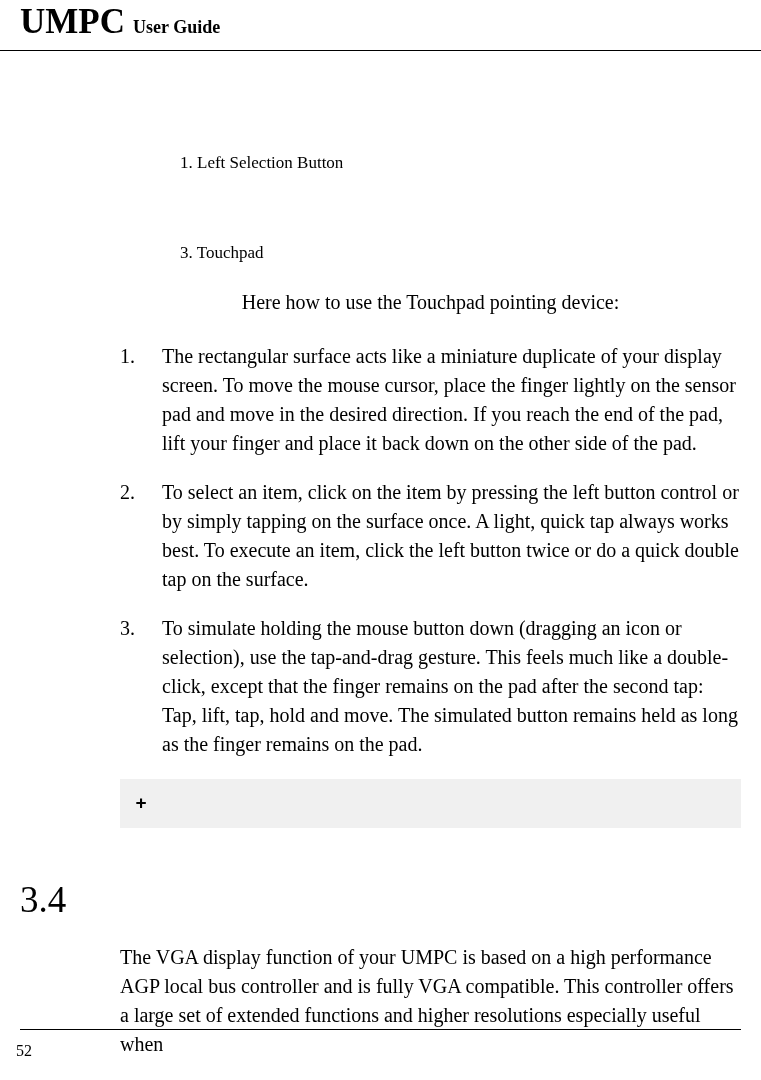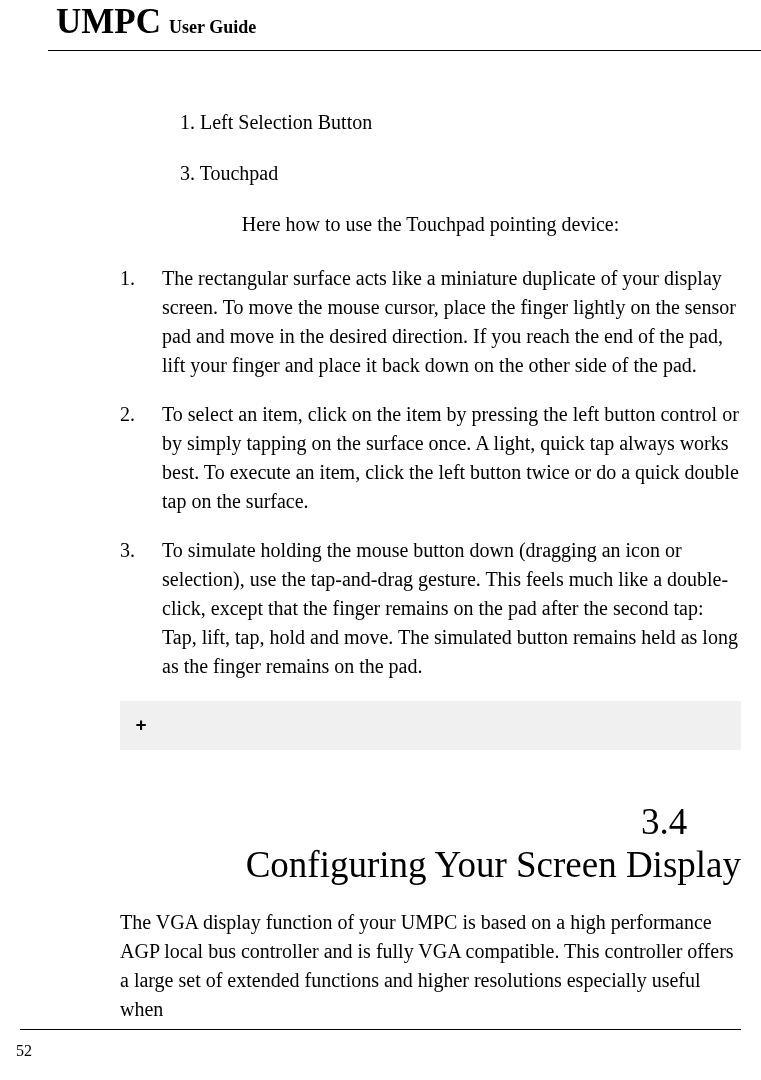--- a/index.html
+++ b/index.html
@@ -14,23 +14,22 @@
     body {
       width: 761px;
       height: 1080px;
       background: #ffffff;
       font-family: Garamond, Georgia, 'Times New Roman', serif;
       color: #000000;
       position: relative;
       padding: 0;
     }
     .header {
-      padding: 2px 20px 8px 8px;
+      padding: 2px 20px 8px 20px;
       border-bottom: 1.5px solid #000;
-      margin-left: 48px;
     }
     .header-title-big {
       font-size: 35px;
       font-weight: bold;
       display: inline;
     }
     .header-title-small {
       font-size: 18px;
       font-weight: bold;
       display: inline;
@@ -43,21 +42,22 @@
       margin-top: 60px;
       margin-left: 60px;
       width: 100%;
     }
     .legend-row {
       display: flex;
       margin-bottom: 28px;
     }
     .legend-cell-1 {
       width: 255px;
-      font-size: 20px;
+      font-size: 17px;
+      margin-top: 42px;
     }
     .legend-cell-2 {
       font-size: 20px;
     }
     .section-subtitle {
       text-align: right;
       font-weight: bold;
       font-size: 20px;
       margin-top: 10px;
       margin-right: 50px;
@@ -101,24 +101,23 @@
       text-align: center;
       font-style: normal;
       font-family: Arial, sans-serif;
       font-size: 19px;
     }
     .note-text {
       flex: 1;
     }
     .section-row {
       display: flex;
-      align-items: flex-end;
+      align-items: flex-start;
       margin-top: 50px;
       margin-left: -100px;
-      flex-direction: column;
     }
     .section-number {
       font-family: 'Times New Roman', serif;
       font-size: 37px;
       width: 100px;
       text-align: left;
     }
     .section-title {
       font-family: 'Times New Roman', serif;
       font-size: 37px;
@@ -178,21 +177,20 @@
       <span class="list-body">To simulate holding the mouse button down (dragging an icon or selection), use the tap-and-drag gesture. This feels much like a double-click, except that the finger remains on the pad after the second tap: Tap, lift, tap, hold and move. The simulated button remains held as long as the finger remains on the pad.</span>
     </li>
   </ol>
 
   <div class="note-box">
     <div class="note-symbol">+</div>
   </div>
 
   <div class="section-row">
     <div class="section-number">3.4</div>
-    <div class="section-title">Configuring Your Screen Display</div>
   </div>
 
   <div class="section-body">The VGA display function of your UMPC is based on a high performance AGP local bus controller and is fully VGA compatible. This controller offers a large set of extended functions and higher resolutions especially useful when</div>
 
 </div>
 
 <div class="footer-line"></div>
 <div class="page-number">52</div>
 
 </body></html>

